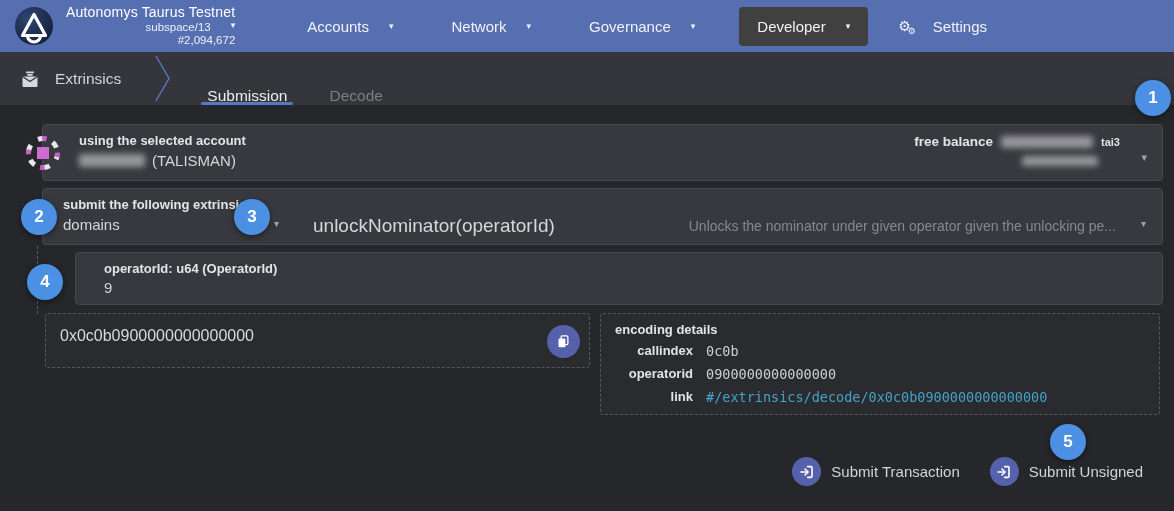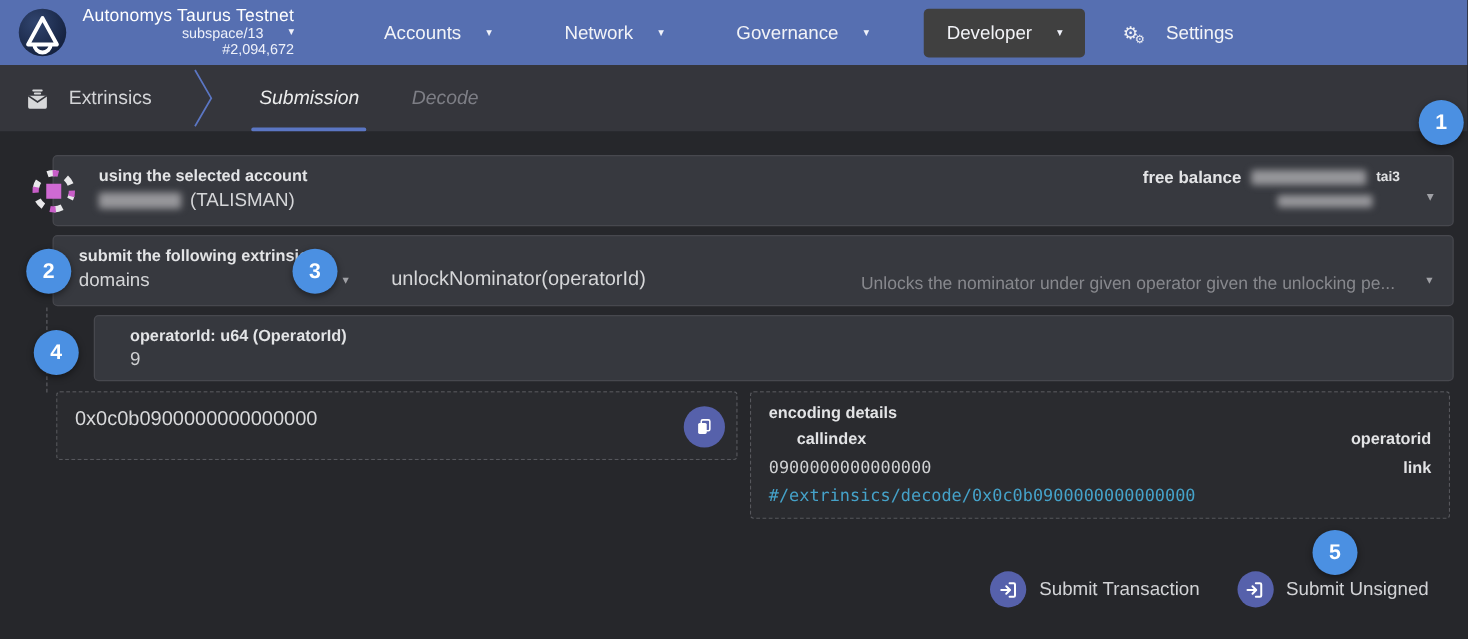--- a/index.html
+++ b/index.html
@@ -18,21 +18,21 @@
   .nav-item { display:flex; align-items:center; gap:20px; color:#f2f3f7; font-size:15px; padding:11px 14px; margin-right:30px; border-radius:4px; cursor:pointer; white-space:nowrap; }
   .nav-item.active { background:#404040; margin-right:16px; padding:11px 18px; }
   .gear-icon { position:relative; font-size:14px; line-height:1; margin-right:2px; }
   .gear-icon .g2 { position:absolute; font-size:9px; right:-5px; bottom:-3px; }
 
   
   .tabbar { height:53px; background:#35363c; display:flex; align-items:center; padding-left:20px; }
   .mail-icon { width:20px; height:20px; color:#d7d8da; }
   .section-label { margin-left:15px; font-size:15.5px; color:#d3d4d7; }
   .sep { margin:0 24px 0 34px; height:53px; }
-  .tab { height:53px; display:flex; align-items:center; padding:0 12px; font-size:15.5px; color:#7d7e85; position:relative; cursor:pointer;font-style:italic; }
+  .tab { height:53px; display:flex; align-items:flex-end; padding:0 12px; font-size:15.5px; color:#7d7e85; position:relative; cursor:pointer; }
   .tab + .tab { margin-left:18px; }
   .tab.active { color:#eceded; }
   .tab.active .underline { position:absolute; left:6px; right:6px; bottom:0; height:3px; background:var(--accent,#5b76c3); border-radius:2px; }
 
   
   .content { position:relative; height:406px; }
   .card { position:absolute; background:#37393f; border:1px solid #47484e; border-radius:4px; }
   .card-label { font-size:13px; font-weight:bold; color:#e3e4e6; }
   .redact { display:inline-block; background:#97979b; border-radius:2px; filter:blur(3px); vertical-align:middle; }
 
@@ -43,21 +43,21 @@
   .balance-group { position:absolute; right:42px; top:9px; display:flex; flex-direction:column; align-items:flex-end; }
   .balance-line1 { display:flex; align-items:center; gap:8px; }
   .balance-label { font-size:13.5px; font-weight:bold; color:#e3e4e6; }
   .balance-unit { font-size:11px; font-weight:bold; color:#dfe0e2; }
   .expander-caret { position:absolute; right:15px; top:26px; color:#a0a1a6; font-size:11px; cursor:pointer; }
 
   .extrinsic-card { top:83px; left:42px; right:11px; height:57px; }
   .ext-left { position:absolute; left:20px; top:8px; }
   .pallet-value { margin-top:4px; font-size:15px; color:#d5d6d8; cursor:pointer; }
   .pallet-caret { position:absolute; left:231px; top:29px; font-size:10px; color:#a0a1a6; cursor:pointer; }
-  .method-name { position:absolute; left:270px; top:26px; font-size:16px; color:#d5d6d8; }
+  .method-name { position:absolute; left:270px; top:26px; font-size:19px; color:#d5d6d8; }
   .method-desc { position:absolute; right:46px; top:29px; font-size:14px; color:#87888d; }
   .method-caret { position:absolute; right:16px; top:29px; font-size:10px; color:#a0a1a6; }
 
   .param-card { top:147px; left:75px; right:11px; height:53px; background:#36383e; }
   .param-inner { padding:8px 0 0 28px; }
   .param-input { display:block; margin-top:3px; width:600px; background:transparent; border:none; outline:none; color:#cfd0d2; font-size:15px; font-family:"Liberation Sans",sans-serif; }
   .tree-guide { position:absolute; left:37px; top:141px; height:68px; border-left:1px dashed #5a5b60; }
 
   .dashed-box { position:absolute; border:1px dashed #56575c; border-radius:3px; background:#2a2b2f; }
   .calldata-box { top:208px; left:45px; width:545px; height:55px; padding:8px 14px; }
@@ -213,20 +213,21 @@
           <rect x="4" y="7" width="11" height="14" rx="2" fill="#fff"></rect>
         </svg>
       </button>
     </div>
 
 
     <div class="dashed-box encoding-box">
       <div class="card-label">encoding details</div>
       <div class="enc-grid">
         <div class="enc-label">callindex</div>
+        <div class="enc-value">0c0b</div>
         <div class="enc-label">operatorid</div>
         <div class="enc-value">0900000000000000</div>
         <div class="enc-label">link</div>
         <div class="enc-value"><a class="enc-link">#/extrinsics/decode/0x0c0b0900000000000000</a></div>
       </div>
     </div>
 
     <div class="actions">
       <button class="action-btn">
         <span class="action-icon">

